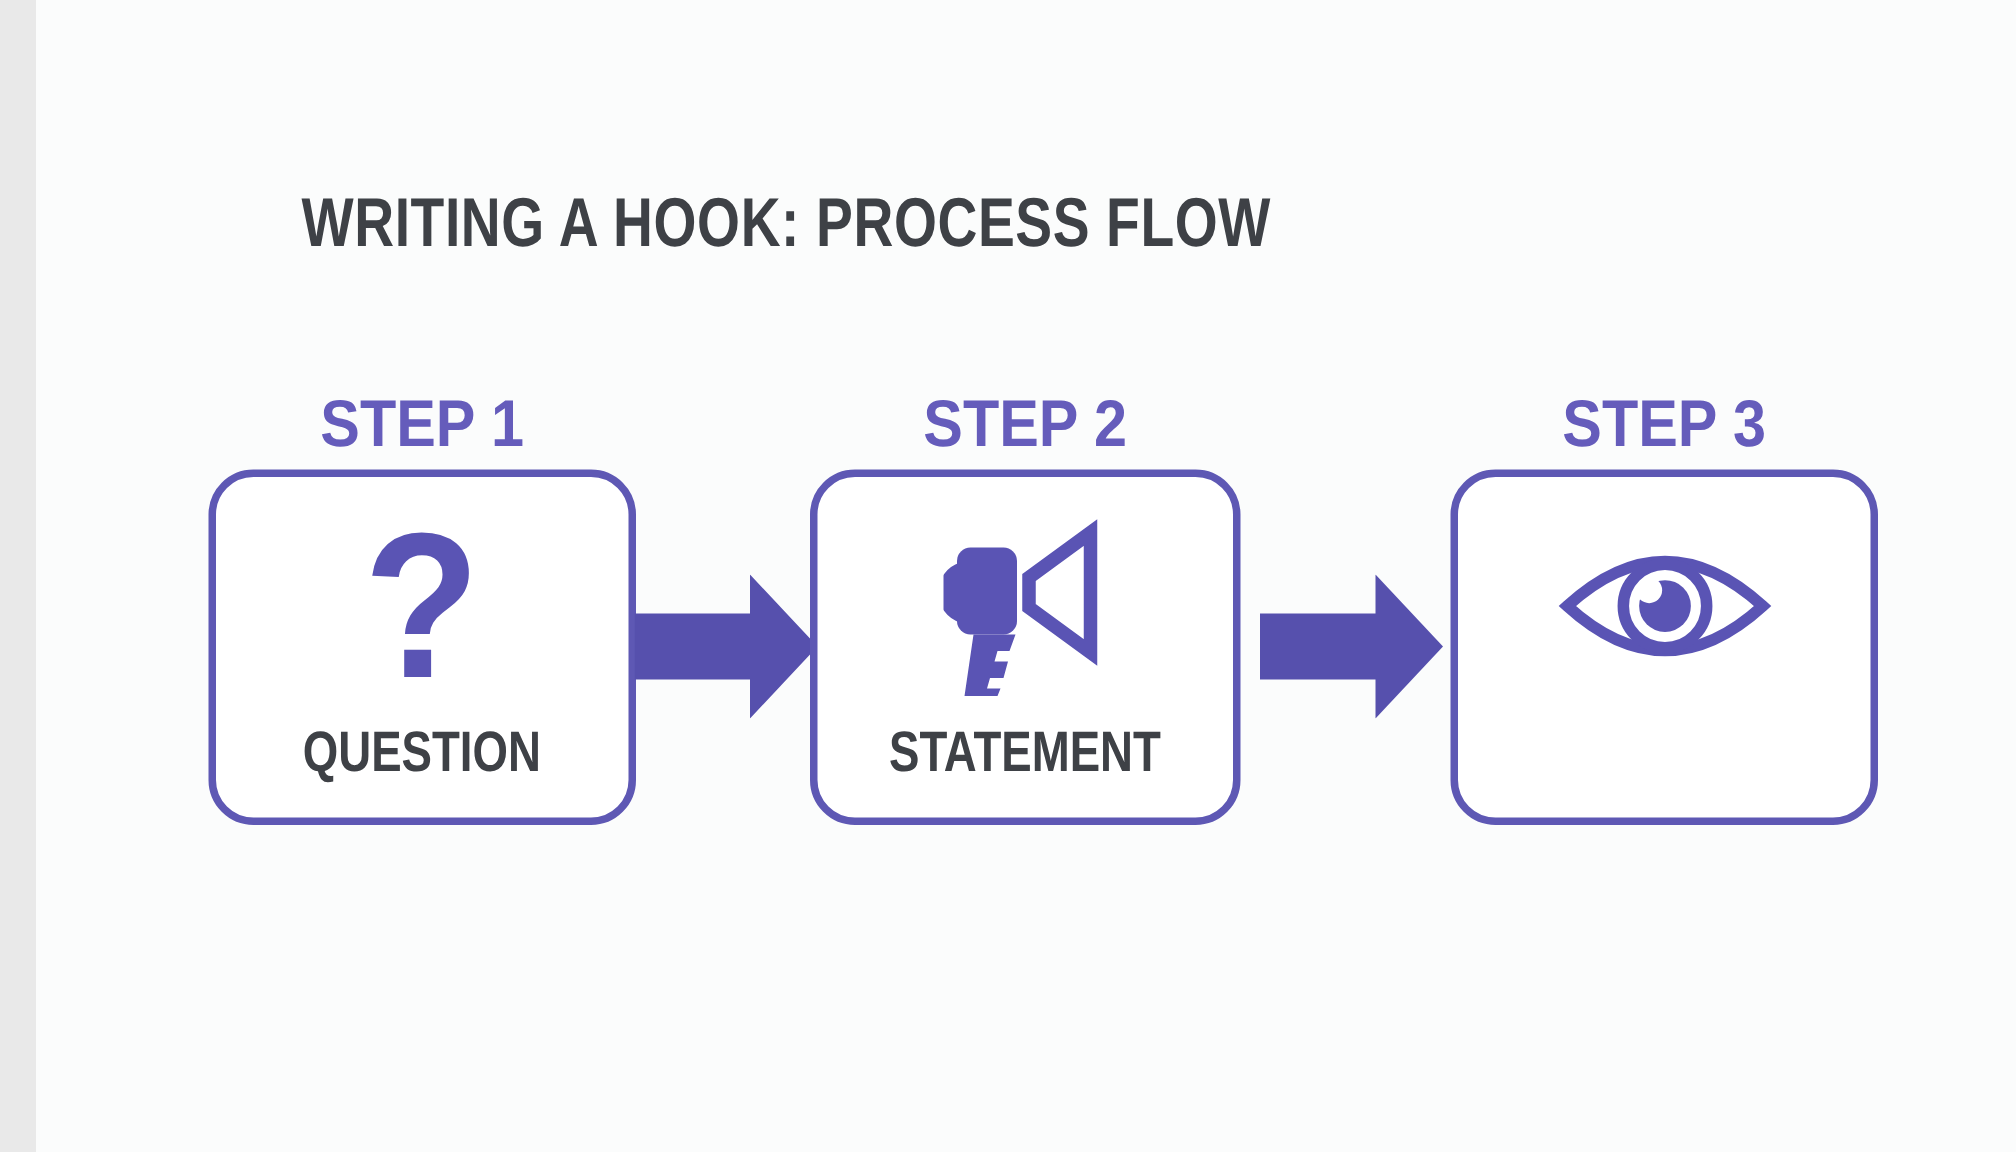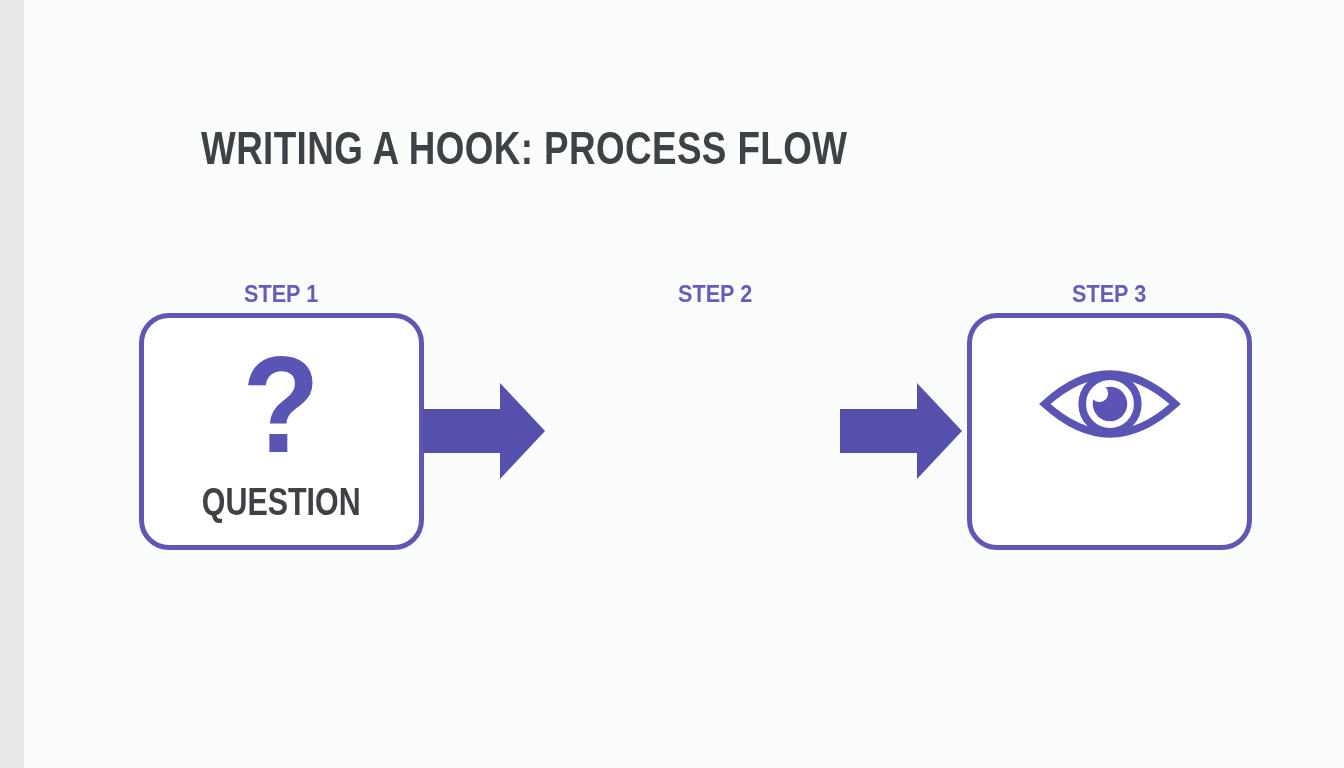--- a/index.html
+++ b/index.html
@@ -34,29 +34,29 @@
     transform:scaleX(0.80);
     transform-origin:left center;
     letter-spacing:0.5px;
   }
   .step-group{
     position:absolute;
     top:270px;
     width:285px;
   }
   .step-group.s1{left:115px;}
-  .step-group.s2{left:548px;width:287px;}
+  .step-group.s2{left:516px;width:287px;}
   .step-group.s3{left:943px;text-align:right;}
   .step-label{
     height:43px;
     display:flex;
     align-items:flex-end;
     justify-content:center;
     padding-bottom:5px;
-    font-size:24px;
+    font-size:44px;
     font-weight:700;
     color:var(--step_label);
     white-space:nowrap;
   }
   .step-label .squeeze{
     display:inline-block;
     transform:scaleX(0.90);
     transform-origin:center;
   }
   .step-box{
@@ -134,20 +134,33 @@
   <div class="flow-arrow a1">
     <svg width="122" height="96" viewBox="0 0 122 96">
       <polygon points="0,26 77,26 77,0 122,48 77,96 77,70 0,70" fill="currentColor"></polygon>
     </svg>
   </div>
 
   <div class="step-group s2">
     <div class="step-label">
       <span class="squeeze">STEP 2</span>
     </div>
+    <div class="step-box">
+      <div class="box-icon">
+        <svg width="110" height="122" viewBox="0 0 110 122">
+          <path d="M11,32 a21,21 0 0 0 0,40 Z" fill="currentColor"></path>
+          <rect x="9" y="22" width="40" height="58" rx="9" fill="currentColor"></rect>
+          <polygon points="57,42 98,12 98,92 57,62" fill="none" stroke="currentColor" stroke-width="9"></polygon>
+          <path d="M20,80 L48,80 L44,91 L36,91 L34,98 L43,98 L40,109 L31,109 L29,116 L38,116 L36,121 L14,121 Z" fill="currentColor"></path>
+        </svg>
+      </div>
+      <div class="box-label">
+        <span class="squeeze">STATEMENT</span>
+      </div>
+    </div>
   </div>
 
   <div class="flow-arrow a2">
     <svg width="122" height="96" viewBox="0 0 122 96">
       <polygon points="0,26 77,26 77,0 122,48 77,96 77,70 0,70" fill="currentColor"></polygon>
     </svg>
   </div>
 
   <div class="step-group s3">
     <div class="step-label">

